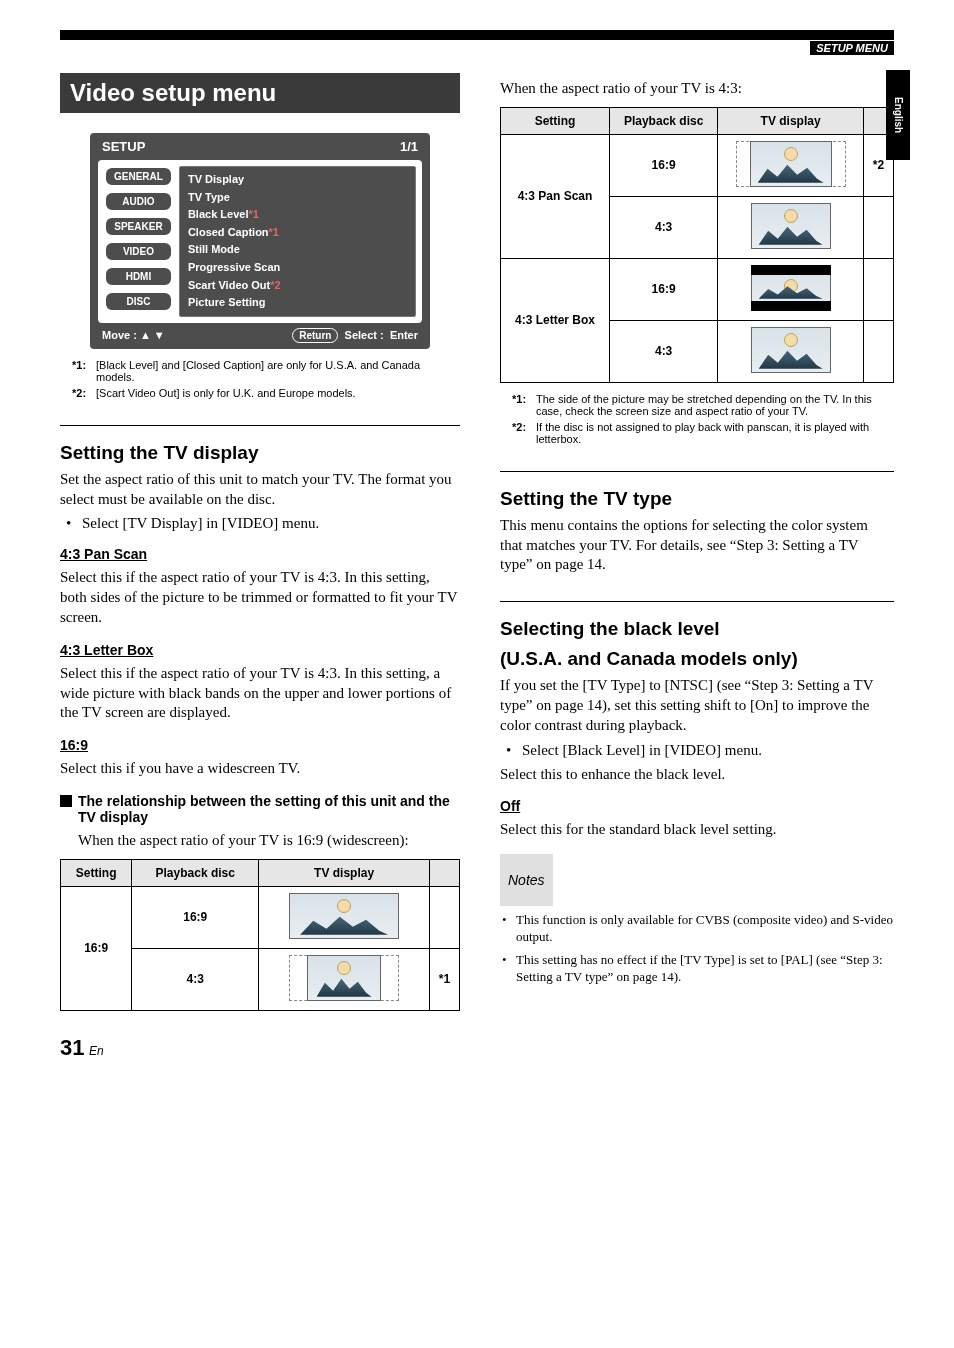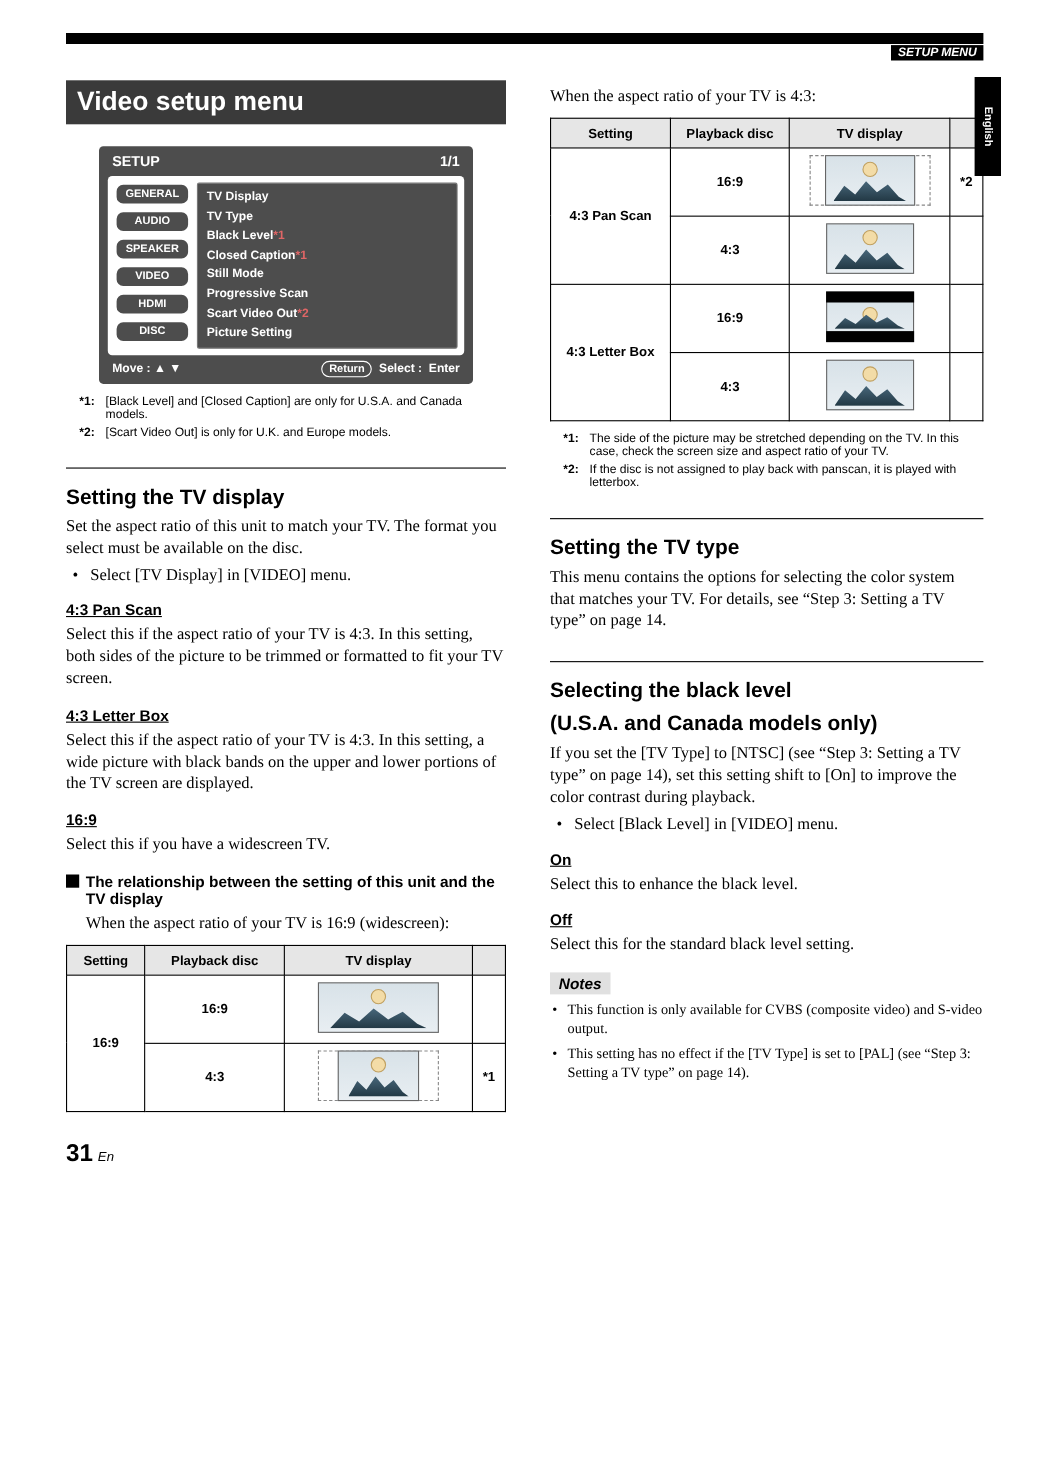--- a/index.html
+++ b/index.html
@@ -49,21 +49,21 @@
   table.dt .note-c { width: 30px; }
 
   .tv-thumb { display: inline-block; width: 110px; height: 46px; position: relative; }
   .tv-bg { position: absolute; inset: 0; border: 1px dashed #888; background: #fff; }
   .tv-bg.solid { border: 1px solid #666; background: linear-gradient(#d8e2e8,#e8eef2); }
   .mnt { position: absolute; left: 10%; right: 10%; bottom: 4px; height: 20px; background: linear-gradient(180deg,#4b6b7f 0%, #223844 100%); clip-path: polygon(0% 100%, 15% 30%, 30% 70%, 45% 10%, 60% 60%, 75% 25%, 90% 80%, 100% 100%); }
   .sun { position: absolute; top: 6px; left: 50%; transform: translateX(-50%); width: 14px; height: 14px; border-radius: 50%; background: #f3dca7; border: 1px solid #c0a060; }
   .lb-top, .lb-bot { position: absolute; left:0; right:0; height: 10px; background: #000; }
   .lb-top { top:0; } .lb-bot { bottom:0; }
 
-  .notes-lbl { display: inline-block; font-family: Arial, sans-serif; font-style: italic; font-weight: bold; background: #e0e0e0; padding: 2px 8px; margin-top: 14px; font-size: 14px; }
+  .notes-lbl { display: inline-block; font-family: Arial, sans-serif; font-style: italic; font-weight: normal; background: #e0e0e0; padding: 18px 8px; margin-top: 14px; font-size: 14px; }
   .notes-li { font-size: 13px; margin-top: 6px; padding-left: 16px; position: relative; line-height: 1.3; }
   .notes-li::before { content: "•"; position: absolute; left: 2px; }
 
   .page-num { text-align: left; font-family: Arial, sans-serif; margin-top: 24px; }
   .page-num .n { font-size: 22px; font-weight: bold; }
   .page-num .s { font-size: 12px; font-style: italic; }
 </style>
 </head>
 <body>
 
@@ -210,21 +210,20 @@
         </div>
 
       <div class="h2">Setting the TV type</div>
       <p class="body-p">This menu contains the options for selecting the color system that matches your TV. For details, see “Step 3: Setting a TV type” on page 14.</p>
 
       <div class="h2">Selecting the black level</div>
       <div class="h2 noborder">(U.S.A. and Canada models only)</div>
       <p class="body-p">If you set the [TV Type] to [NTSC] (see “Step 3: Setting a TV type” on page 14), set this setting shift to [On] to improve the color contrast during playback.</p>
       <div class="bullet">Select [Black Level] in [VIDEO] menu.</div>
 
-      <div class="opt">On</div>
       <p class="body-p">Select this to enhance the black level.</p>
 
       <div class="opt">Off</div>
       <p class="body-p">Select this for the standard black level setting.</p>
 
       <div class="notes-lbl">Notes</div>
       <div class="notes-li">This function is only available for CVBS (composite video) and S-video output.</div>
       <div class="notes-li">This setting has no effect if the [TV Type] is set to [PAL] (see “Step 3: Setting a TV type” on page 14).</div>
     </div>
   </div>

